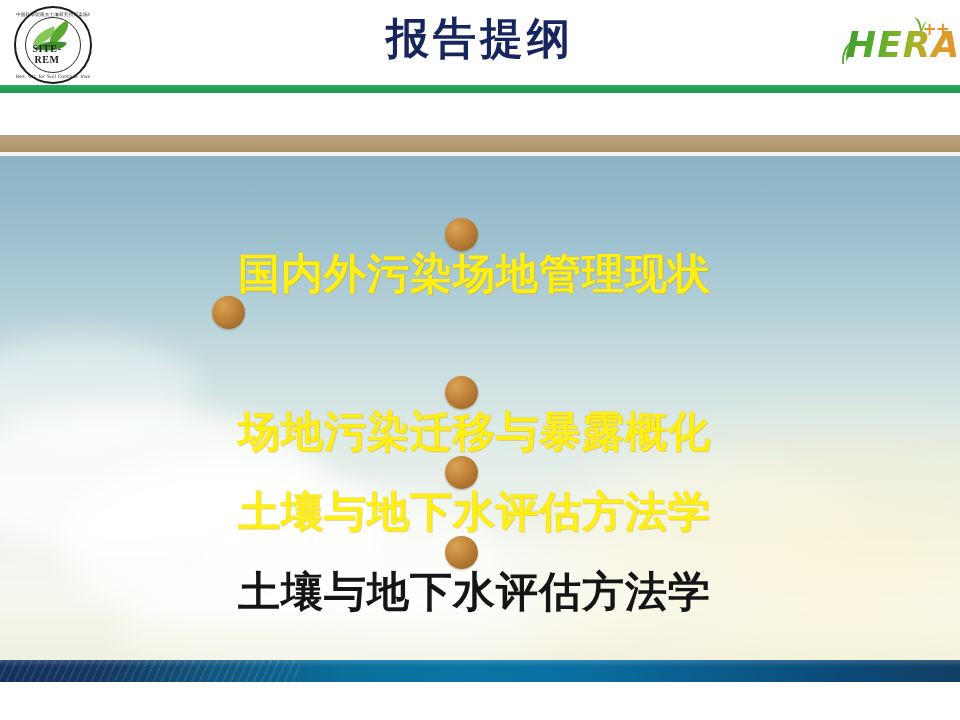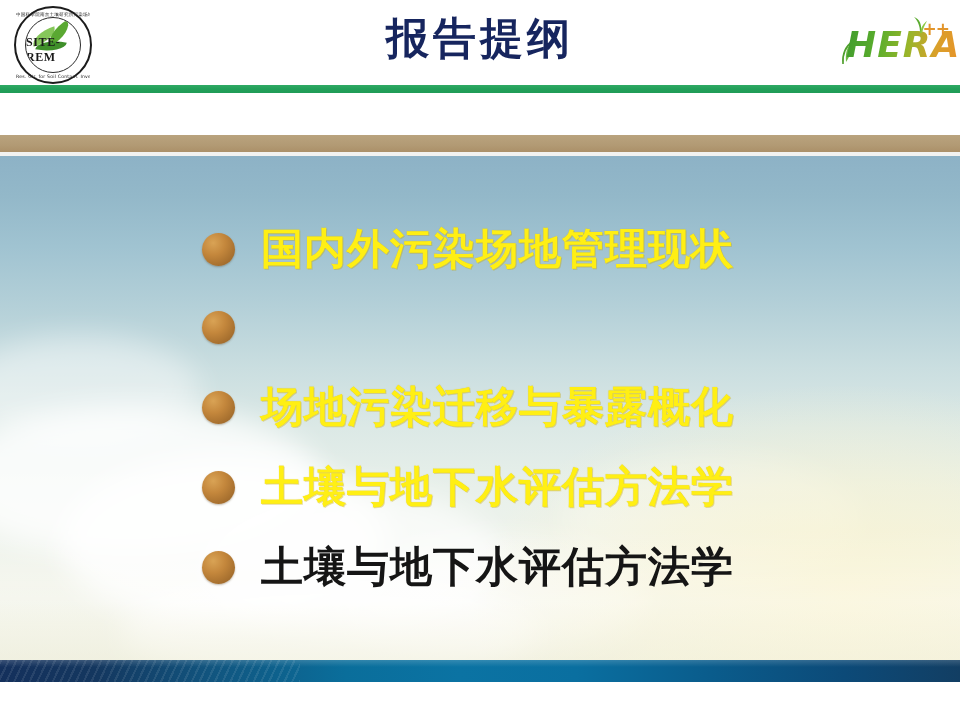--- a/index.html
+++ b/index.html
@@ -61,22 +61,22 @@
     background: #6fba45;
     border-radius: 100% 0 100% 0;
   }
   .seal-leaf.a { left: 5px;  top: 12px; transform: rotate(-18deg); background:#86c75a; }
   .seal-leaf.b { left: 19px; top: 8px;  transform: rotate(-32deg); background:#5aa832; width:28px;height:14px;}
   .seal-leaf.c { left: 10px; top: 22px; transform: rotate(10deg);  background:#3f8f2a; width:30px;height:12px;}
   .seal-text {
     position: absolute;
     left: 0; right: 12px;
     bottom: 7px;
-    text-align: left;
-    font-size: 12px;
+    text-align: center;
+    font-size: 10px;
     letter-spacing: 0.6px;
     font-weight: bold;
     color: #1a1a1a;
     font-family: "Liberation Serif", serif;
   }
   .seal-arc-top, .seal-arc-bot {
     position: absolute;
     left: 0; width: 74px;
     text-align: center;
     font-size: 4.6px;
@@ -206,24 +206,25 @@
   }
 
   
   .bullets {
     position: absolute;
     left: 0; top: 156px;
     width: 960px; height: 504px;
   }
   .bullet-row {
     position: absolute;
-    left: 202px;
+    left: 212px;
     height: 62px;
     display: flex;
     align-items: center;
+    flex-direction: column;
   }
   .bullet-dot {
     width: 33px; height: 33px;
     border-radius: 50%;
     flex: 0 0 auto;
     background: radial-gradient(circle at 34% 30%, #d9a355 0%, #c4873c 38%, #a7702f 72%, #8e5d26 100%);
     box-shadow: 0 1px 2px rgba(80,55,20,0.35);
   }
   .bullet-text {
     margin-left: 26px;

